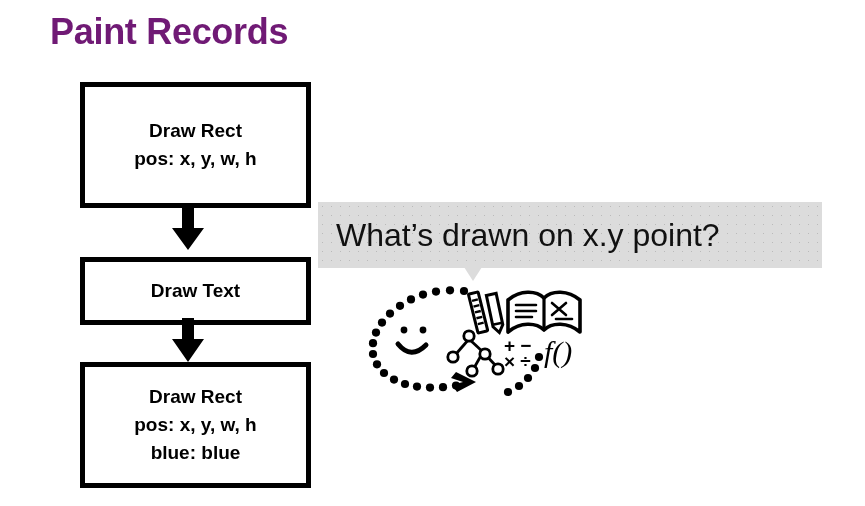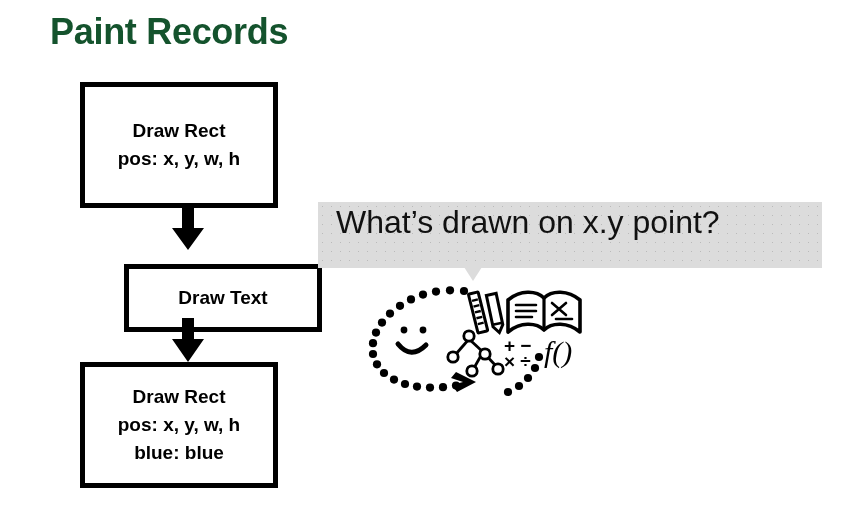--- a/index.html
+++ b/index.html
@@ -27,44 +27,44 @@
 
   
   #slide-title {
     position: absolute;
     left: 50px;
     top: 10px;
     font-size: 36px;
     font-weight: bold;
     letter-spacing: -0.3px;
     line-height: 44px;
-    color: #14532d;
+    color: #701a75;
     white-space: nowrap;
   }
 
   
   .record-box {
     position: absolute;
     left: 80px;
-    width: 198px;
+    width: 231px;
     box-sizing: border-box;
     border: 5px solid #000000;
     background: #ffffff;
     display: flex;
     flex-direction: column;
     align-items: center;
     justify-content: center;
     text-align: center;
     font-size: 19px;
     font-weight: bold;
     line-height: 28px;
     color: #000000;
   }
   #record-box-0 { top: 82px;  height: 126px; }
-  #record-box-1 { top: 264px; height: 68px; margin-left: 44px;  }
+  #record-box-1 { top: 257px; height: 68px;  }
   #record-box-2 { top: 362px; height: 126px; }
 
   .record-line { display: block; }
 
   
   .flow-arrow {
     position: absolute;
     left: 172px;
     width: 32px;
   }
@@ -78,21 +78,21 @@
     left: 318px;
     top: 202px;
     width: 504px;
     height: 66px;
     background-color: #dcdcdc;
     background-image:
       radial-gradient(circle, rgba(160,160,160,0.55) 0.8px, rgba(0,0,0,0) 0.9px);
     background-size: 9px 9px;
     background-position: 0 0;
     display: flex;
-    align-items: flex-start;
+    align-items: center;
     justify-content: flex-start;
   }
   #speech-bubble-text {
     padding-left: 18px;
     font-size: 32px;
     font-weight: normal;
     line-height: 40px;
     color: #111111;
     white-space: nowrap;
   }

